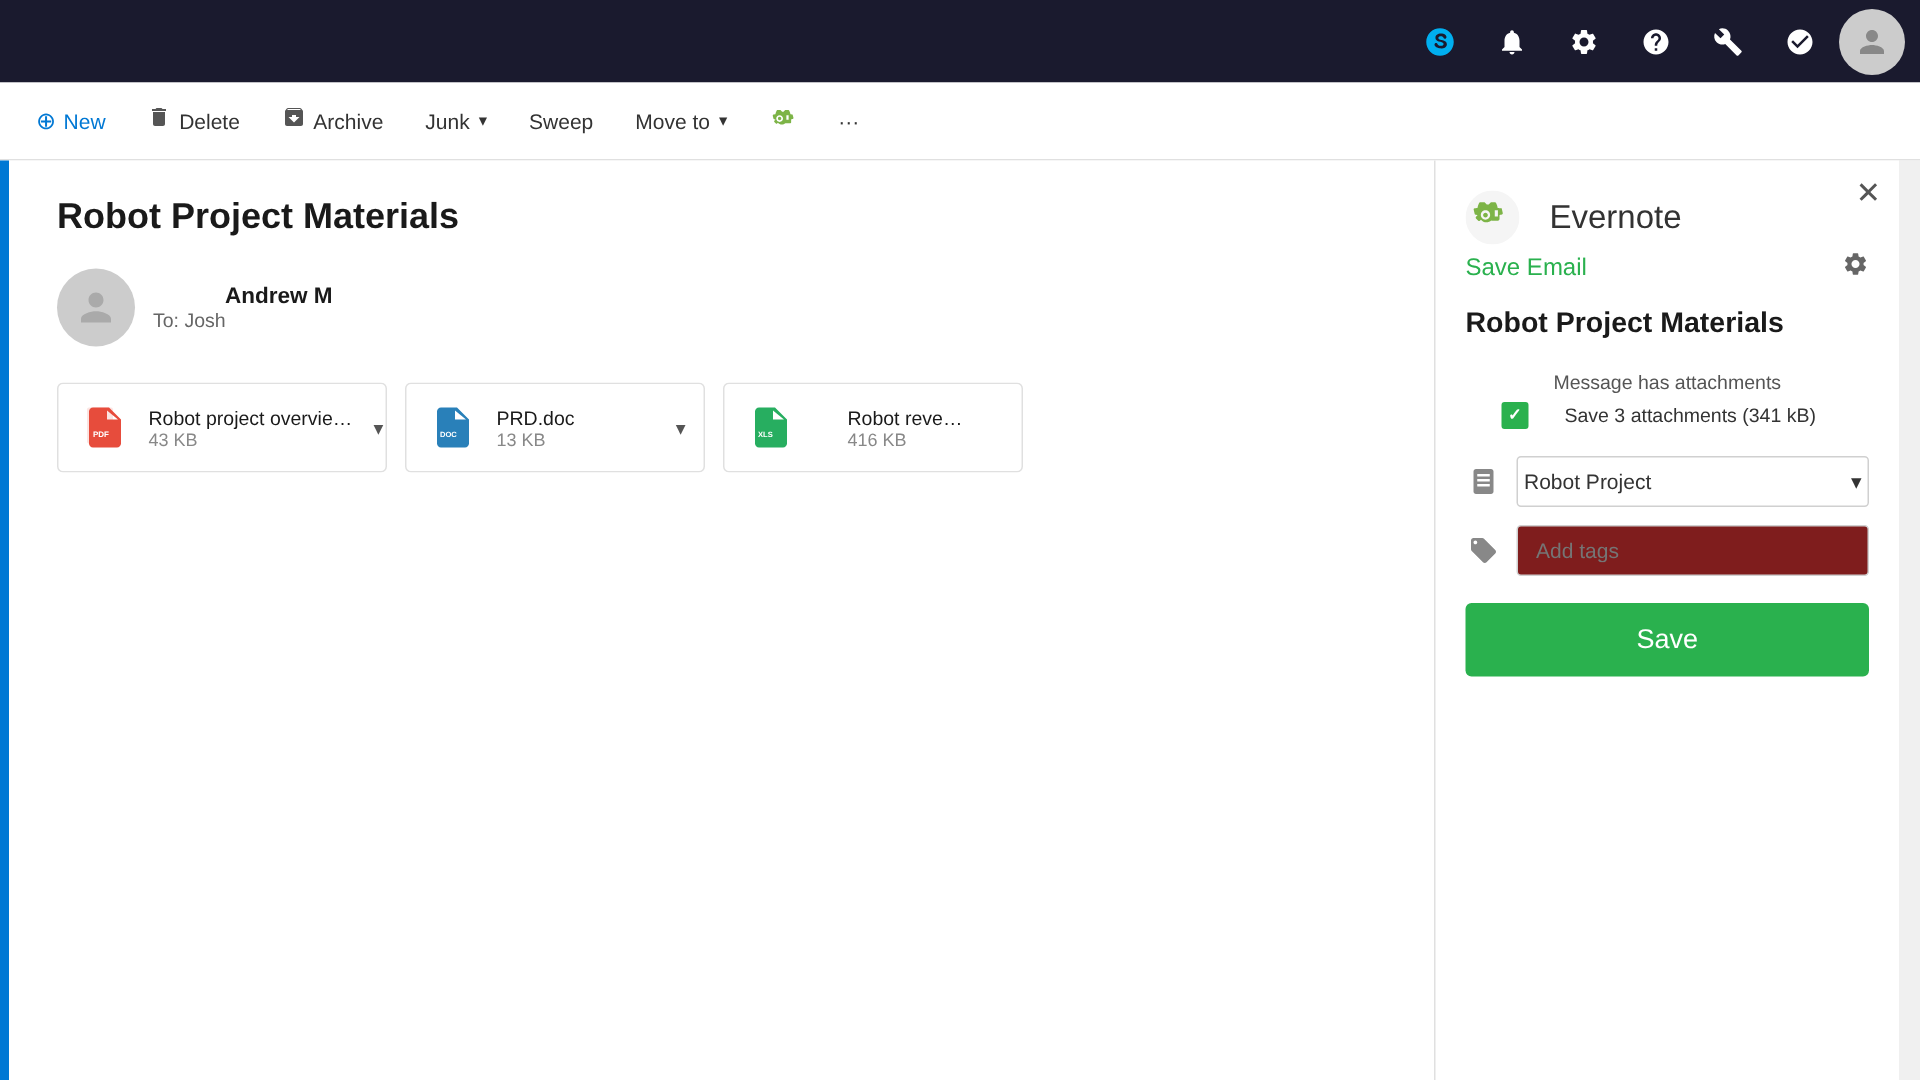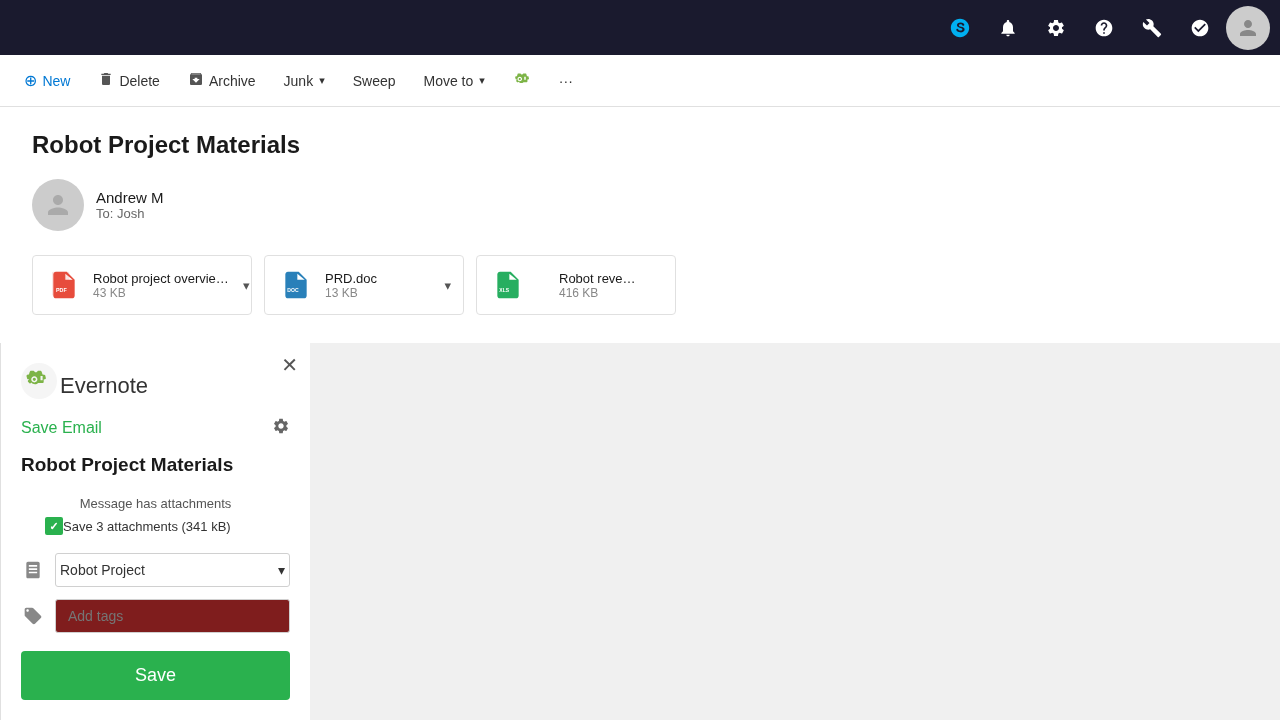--- a/index.html
+++ b/index.html
@@ -50,21 +50,20 @@
     }
     .toolbar-btn .icon { font-size: 16px; }
     .toolbar-btn.new-btn { color: #0078d4; }
     .toolbar-btn.new-btn .icon { color: #0078d4; }
     .dropdown-arrow { font-size: 11px; margin-left: 1px; }
 
     
     .main-layout {
       display: flex;
       height: calc(720px - 55px - 52px);
-      flex-direction: column;
     }
 
     
     .left-accent {
       width: 6px;
       background: #0078d4;
     }
 
     
     .email-panel {
@@ -92,22 +91,23 @@
       width: 52px; height: 52px;
       border-radius: 50%;
       background: #ccc;
       display: flex; align-items: center; justify-content: center;
       color: #888; font-size: 26px;
       flex-shrink: 0;
     }
 
     .sender-info .sender-name {
       font-size: 15px;
-      font-weight: 400;
+      font-weight: 700;
       color: #1a1a1a;
+      margin-left: 48px;
     }
     .sender-info .sender-to {
       font-size: 13px;
       color: #666;
     }
 
     .email-body {
       font-size: 14px;
       color: #333;
       line-height: 1.6;
@@ -185,23 +185,23 @@
       font-size: 20px;
       color: #555;
       cursor: pointer;
       background: none;
       border: none;
       line-height: 1;
     }
 
     .evernote-header {
       display: flex;
-      align-items: flex-end;
-      gap: 3px;
-      margin-bottom: 18px;
+      align-items: center;
+      gap: 20px;
+      margin-bottom: 4px;
       padding-right: 24px;
     }
 
     .evernote-logo {
       width: 36px; height: 36px;
     }
 
     .evernote-title {
       font-size: 22px;
       font-weight: 300;
@@ -244,21 +244,21 @@
     .attachments-check-label {
       font-size: 13px;
       color: #555;
       margin-bottom: 6px;
       text-align: center;
     }
 
     .checkbox-row {
       display: flex;
       align-items: center;
-      gap: 0;
+      gap: 24px;
       padding-left: 24px;
     }
 
     .checkbox-icon {
       width: 18px; height: 18px;
       border: 2px solid #2ab14e;
       border-radius: 2px;
       background: #2ab14e;
       display: flex; align-items: center; justify-content: center;
       flex-shrink: 0;

